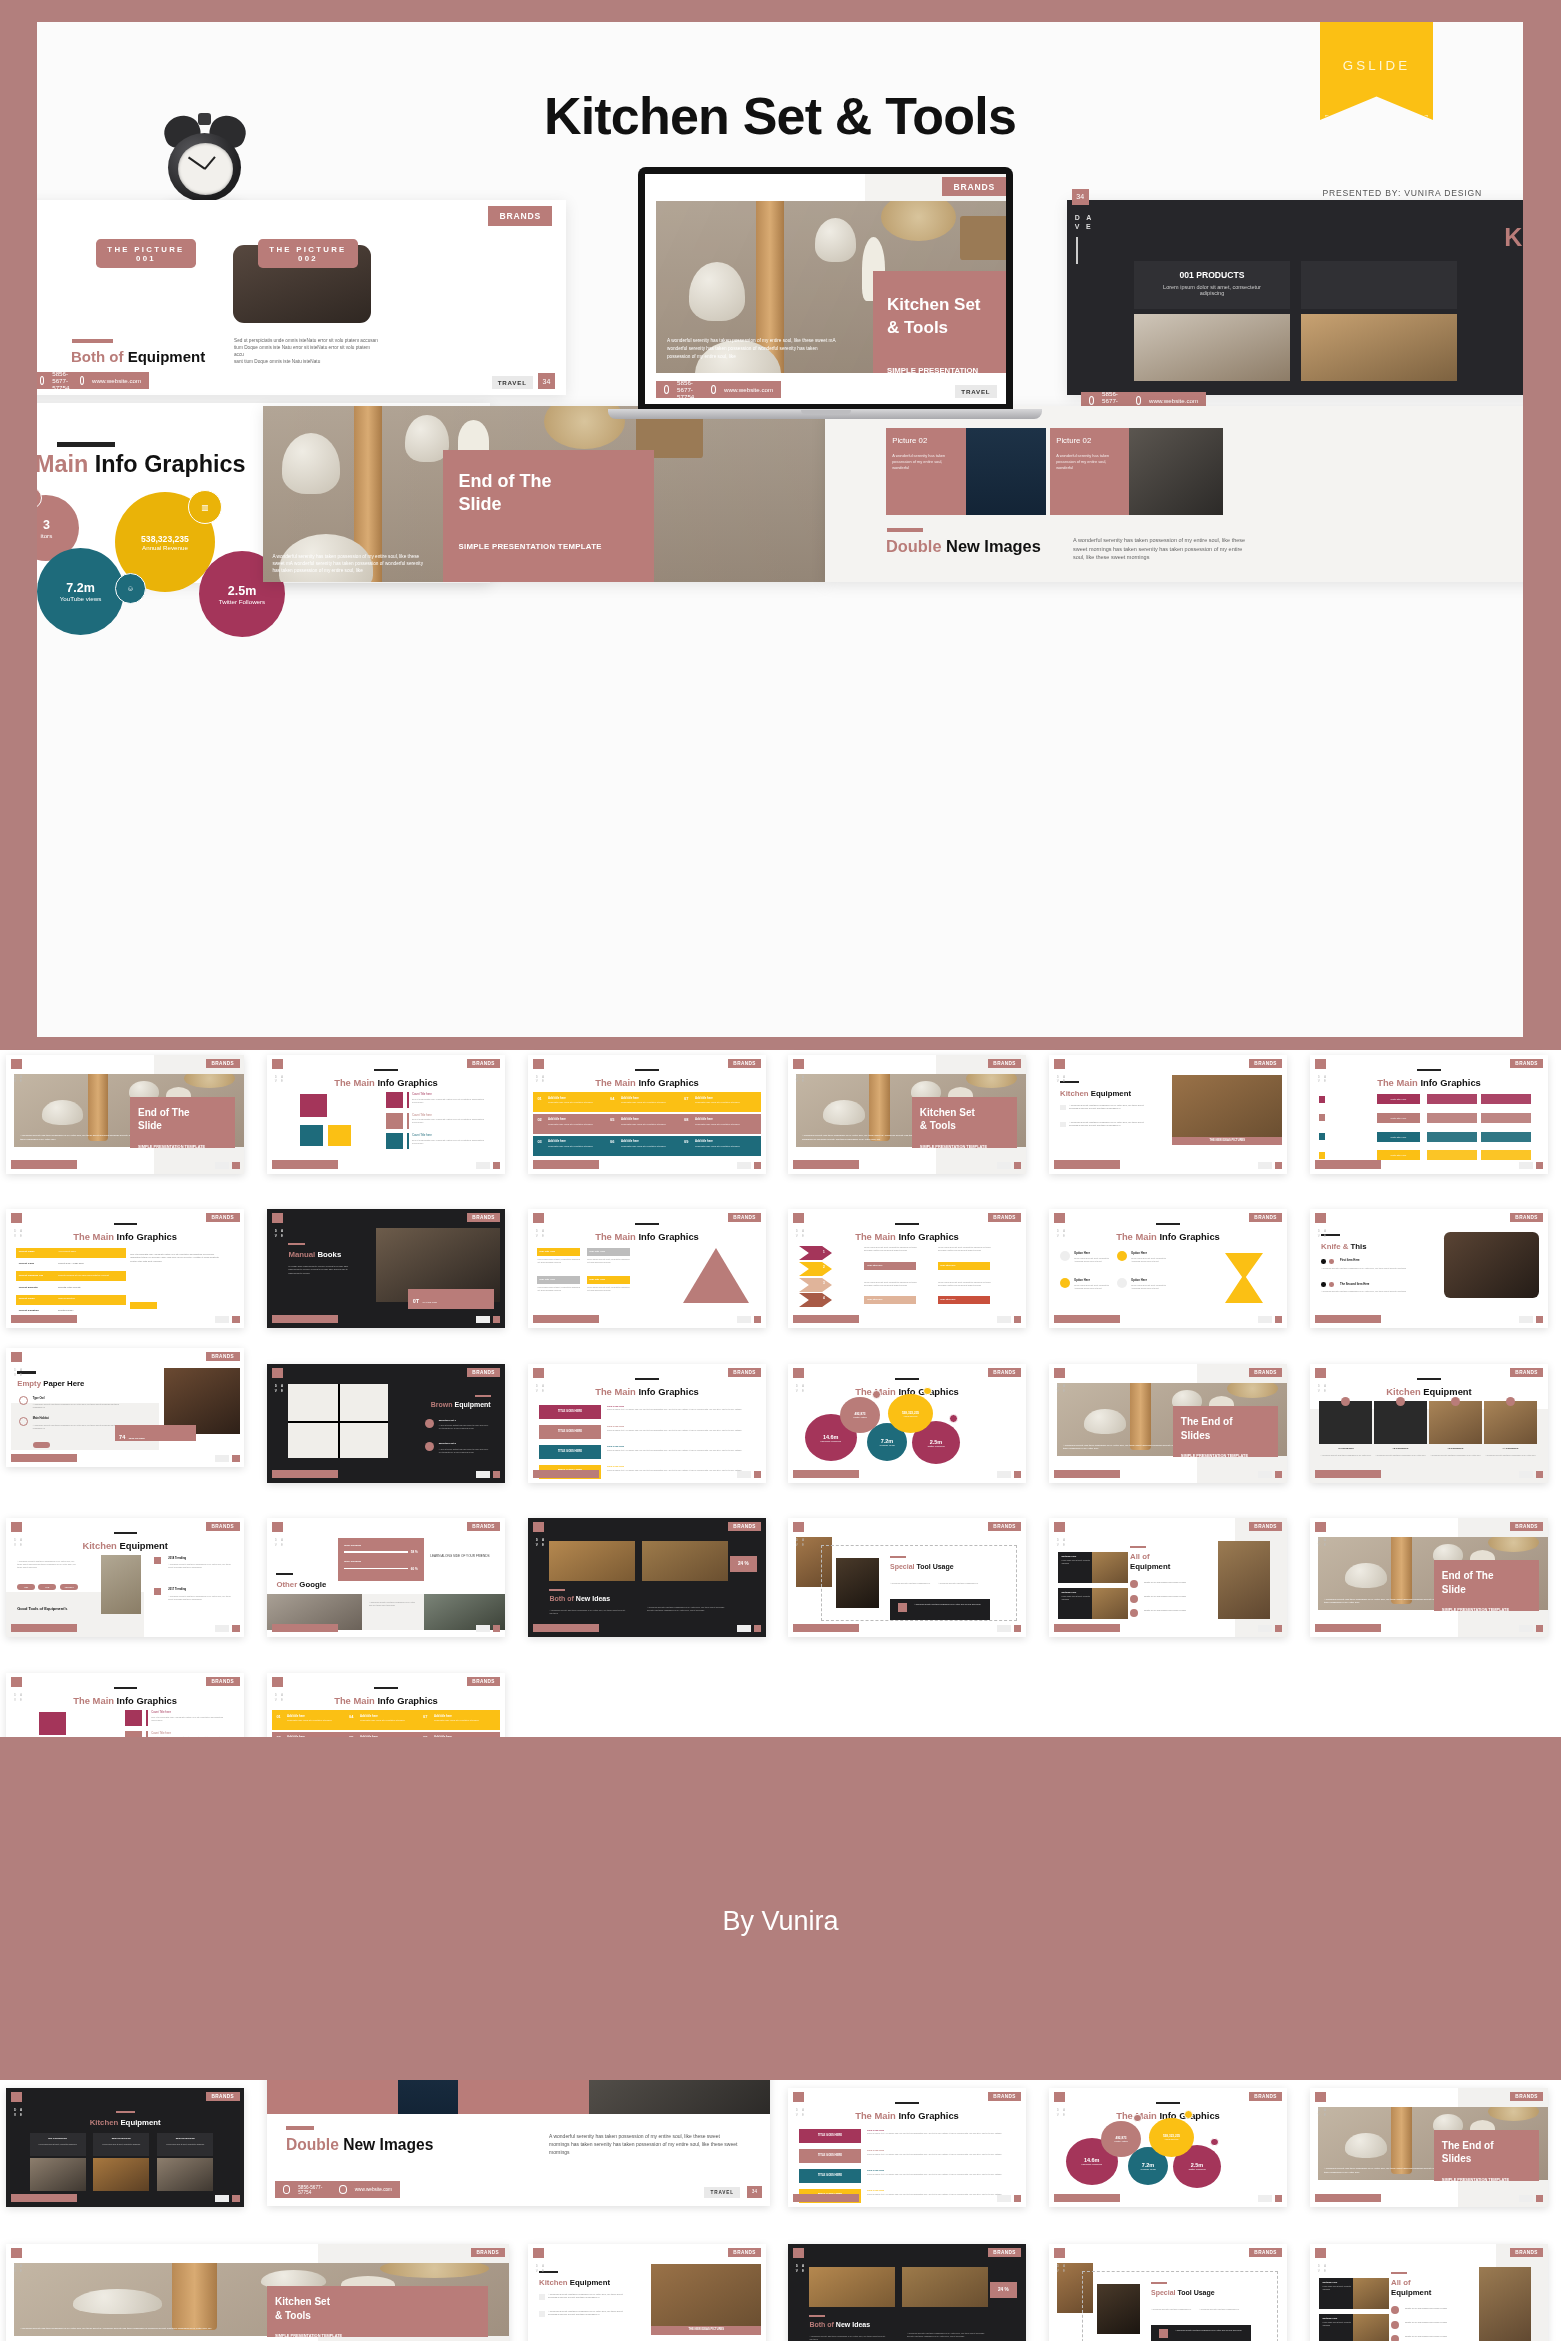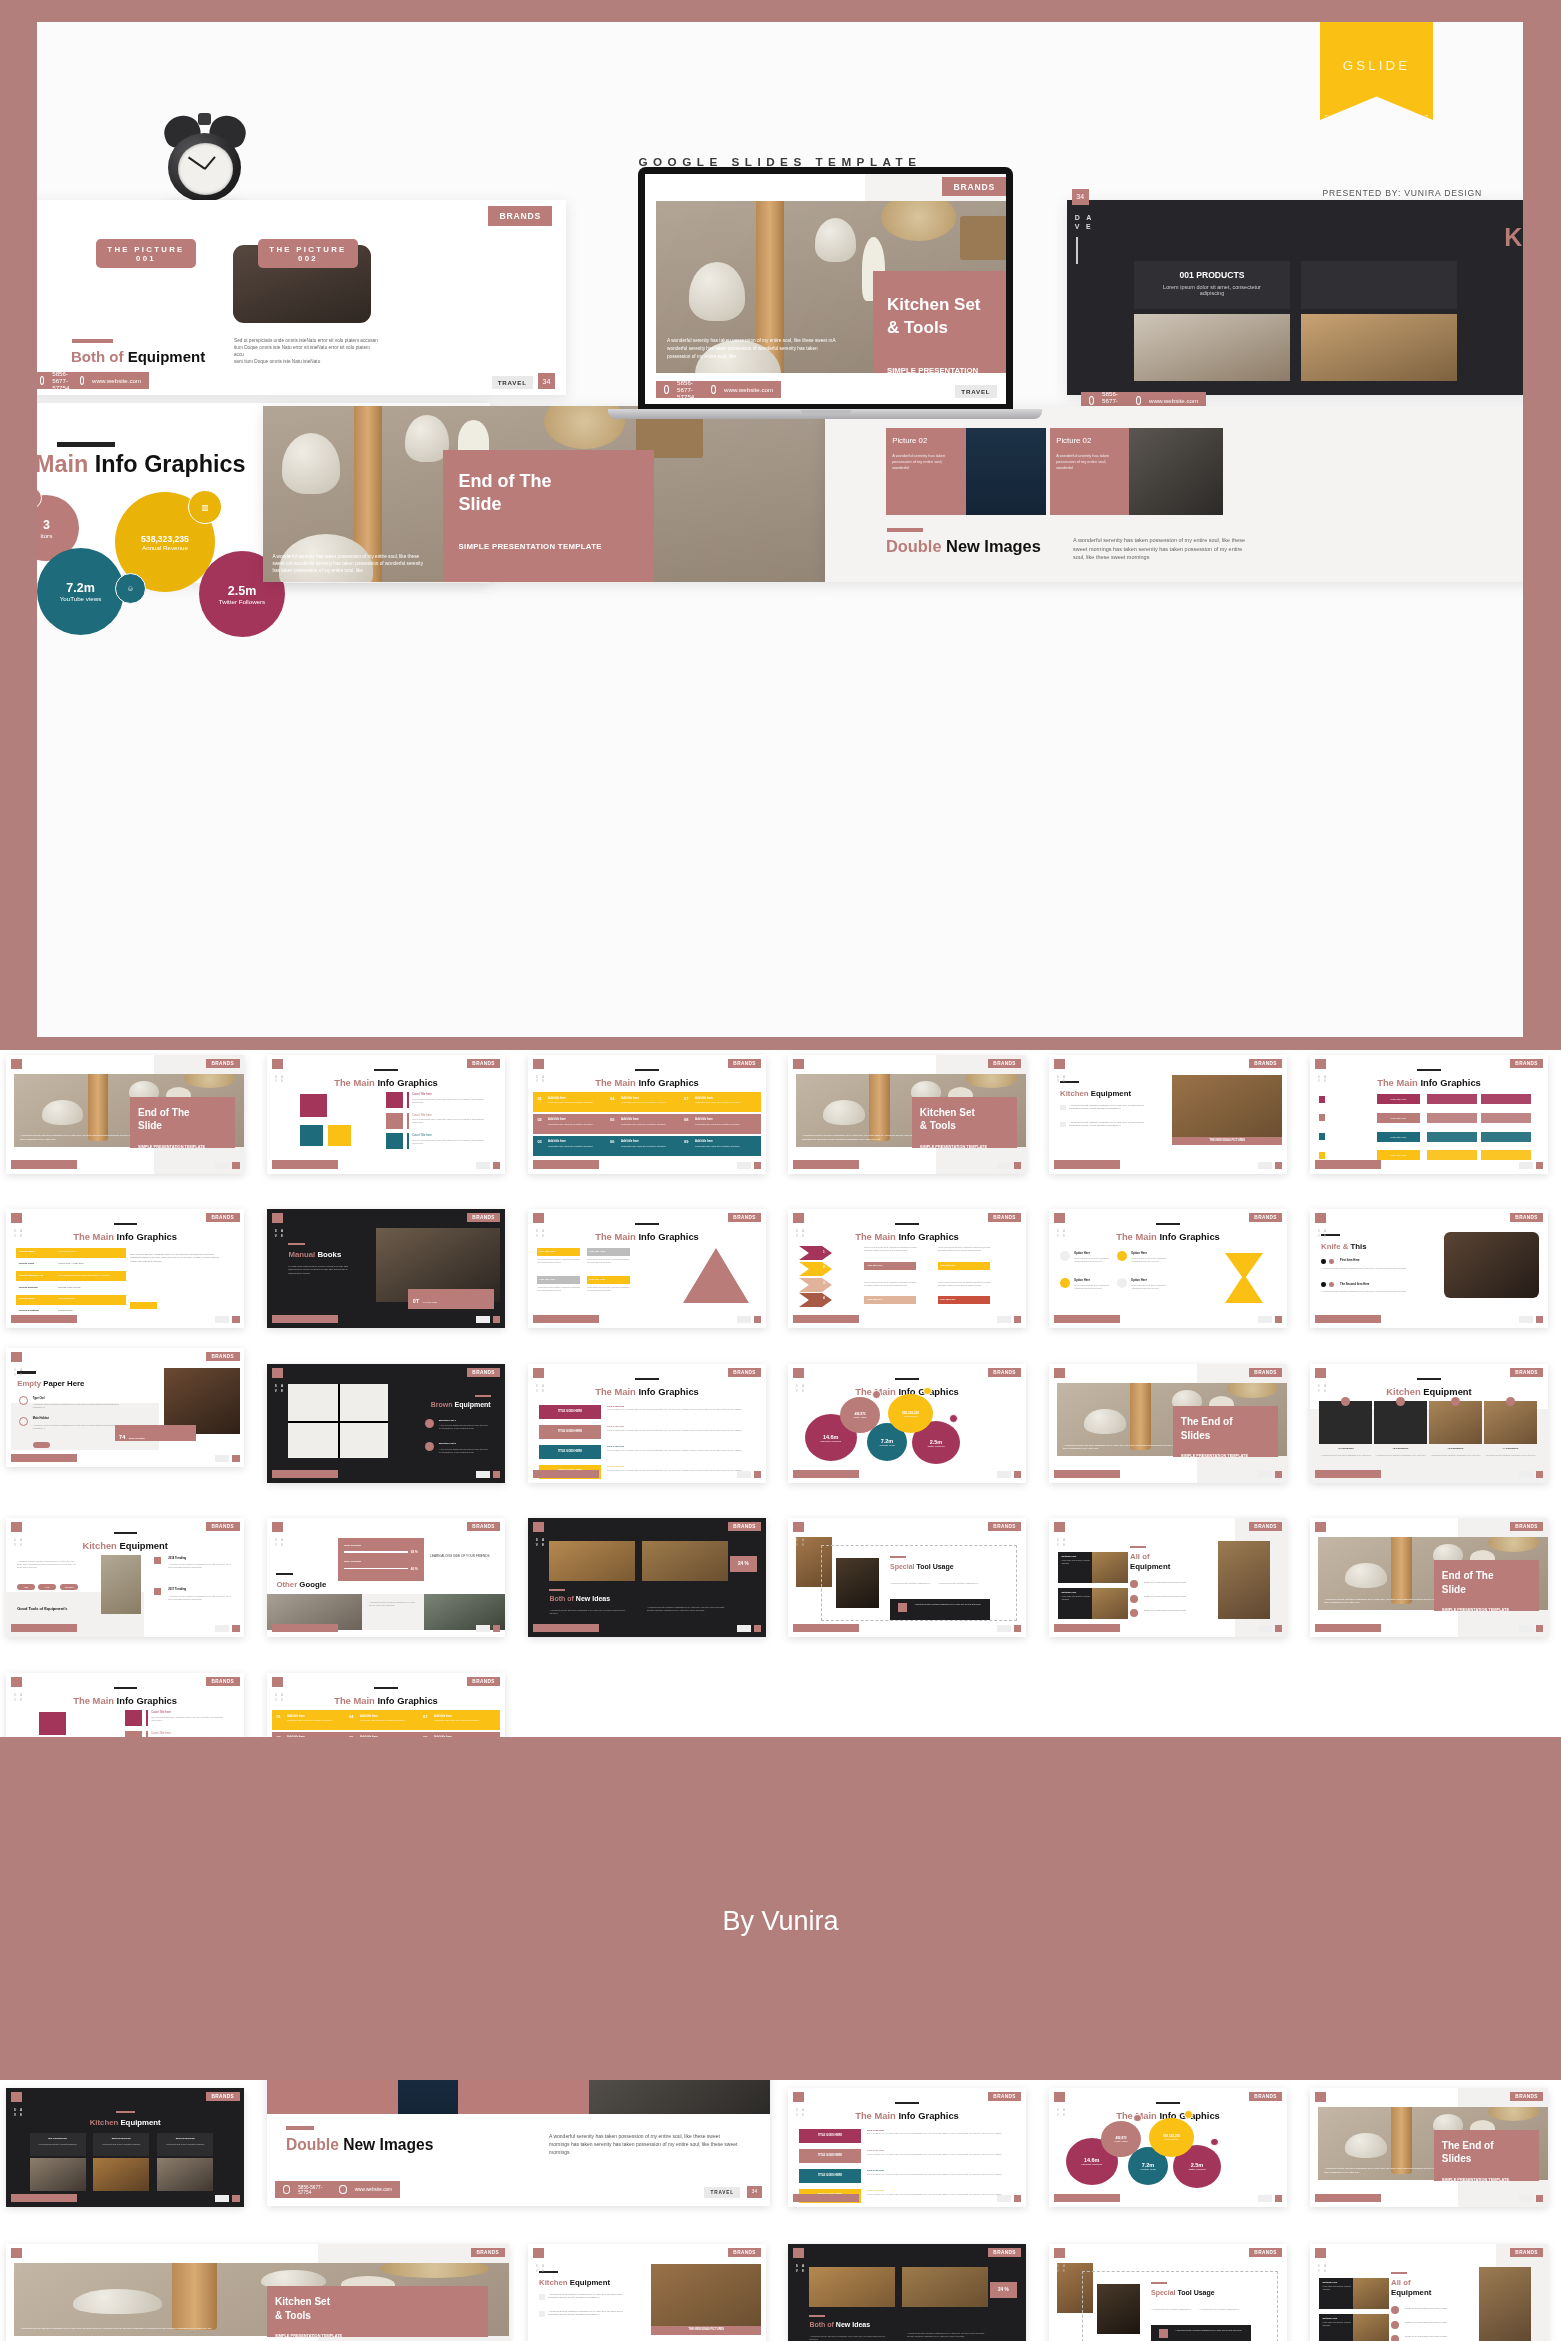--- a/index.html
+++ b/index.html
@@ -181,21 +181,21 @@
     <div class="bell l"></div>
       <div class="bell r"></div>
       <div class="btn"></div>
     <div class="body"></div>
       <div class="face"></div>
     <div class="hand h1"></div>
       <div class="hand h2"></div>
     <div class="shadow"></div>
   </div>
 
-  <div class="hero-sub">GOOGLE SLIDES TEMPLATE</div>
+  <div class="hero-title">Kitchen Set &amp; Tools</div>
   <div class="presented">PRESENTED BY: VUNIRA DESIGN</div>
 
   <div class="bslide s-left">
 
     <div class="tag-brands" style="right:14px;top:6.2px;">BRANDS</div>
 
     <div class="pic-card wood1" style="left:67px;top:45px;width:138px;height:78px;"></div>
     <div class="pic-lbl" style="left:92px;top:39px;width:100px;">THE PICTURE 001</div>
 
     <div class="pic-card knives" style="left:229px;top:45px;width:138px;height:78px;"></div>

